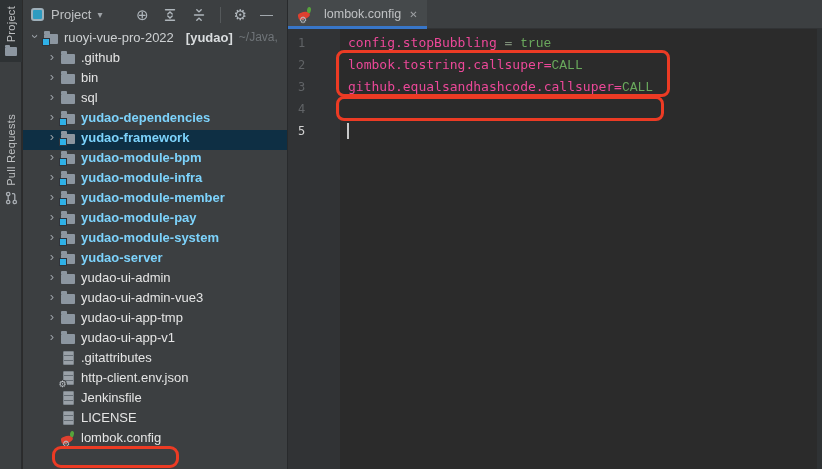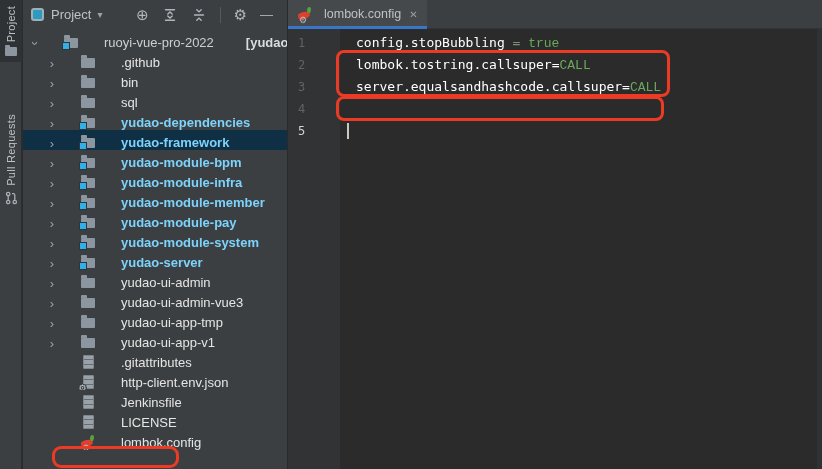--- a/index.html
+++ b/index.html
@@ -28,22 +28,22 @@
   .winicon { width:13px; height:13px; border:2px solid #9FB0BA; background:#2D9BC0; border-radius:3px; }
   .panel-title { font-size:13px; color:#BFC1C3; margin-left:7px; }
   .dd-arrow { font-size:10px; color:#9EA2A6; margin-left:6px; }
   .tools { margin-left:auto; display:flex; align-items:center; gap:13px; padding-right:8px; }
   .tools .glyph { color:#AFB6BC; font-size:15px; line-height:1; cursor:default; }
   .tb-divider { width:1px; height:16px; background:#55595B; }
   .tools svg { display:block; }
 
   
   .tree { position:absolute; top:30px; left:0; width:264px; }
-  .row { height:20px; display:flex; align-items:flex-end; font-size:13px; color:#BBBDBF;
-         white-space:nowrap; overflow:hidden;gap:20px; }
+  .row { height:20px; display:flex; align-items:flex-start; font-size:13px; color:#BBBDBF;
+         white-space:nowrap; overflow:hidden; }
   .row.lvl0 { padding-left:4px; }
   .row.lvl1 { padding-left:21px; }
   .row.selected { background:#0E2F44; }
   .row .chev { width:16px; flex:0 0 16px; text-align:center; color:#9BA1A7; font-size:13px; line-height:1; }
   .chev.open { display:inline-block; transform:rotate(90deg); }
   .iconbox { width:16px; height:16px; flex:0 0 16px; display:flex; align-items:center;
              justify-content:center; margin-right:5px; position:relative; }
   .lbl { color:#e5e5e5; }
   .row.bold .lbl { font-weight:bold; color:#7dd3fc; }
   .root-name { color:#CDD0D2; }
@@ -81,21 +81,21 @@
   .tab-close { font-size:10px; color:#9DA0A3; margin-left:2px; }
 
   .gutter { position:absolute; left:0; top:29px; bottom:0; width:52px; background:#313335;
             padding-top:3px; font-family:"DejaVu Sans Mono", monospace; font-size:12px; color:#606366; }
   .gutter .ln { height:22px; line-height:22px; padding-left:10px; }
   .gutter .ln.current { color:#D1D1D1; }
 
   .code { position:absolute; left:52px; top:29px; right:5px; bottom:0; padding:3px 0 0 8px;
           font-family:"DejaVu Sans Mono", monospace; font-size:13px; }
   .cline { height:22px; line-height:22px; white-space:pre; }
-  .tk-key { color:#ffffff;margin-left:8px; }
+  .tk-key { color:#ec4899; }
   .tk-sep { color:#7E8E78; }
   .tk-value { color:#69A85C;font-family:Liberation Mono, monospace; }
 
   .caret { position:absolute; left:59px; top:123px; width:2px; height:16px; background:#C8C8C8; }
 
   .err-stripe { position:absolute; right:0; top:29px; bottom:0; width:5px; background:#2F3234; }
 
   
   .ann { position:absolute; border:3px solid #EC3B24; border-radius:8px; pointer-events:none; z-index:10; }
   .ann-editor-1 { left:48px; top:50px; width:334px; height:47px; }
@@ -336,21 +336,21 @@
       <div class="ln">1</div>
       <div class="ln">2</div>
       <div class="ln">3</div>
       <div class="ln">4</div>
       <div class="ln current">5</div>
     </div>
 
     <div class="code">
       <div class="cline"><span class="tk-key">config.stopBubbling</span><span class="tk-sep"> = </span><span class="tk-value">true</span></div>
       <div class="cline"><span class="tk-key">lombok.tostring.callsuper=</span><span class="tk-value">CALL</span></div>
-      <div class="cline"><span class="tk-key">server.equalsandhashcode.callsuper=</span><span class="tk-value">CALL</span></div>
+      <div class="cline"><span class="tk-key">github.equalsandhashcode.callsuper=</span><span class="tk-value">CALL</span></div>
       <div class="cline"></div>
     </div>
 
     <div class="caret"></div>
     <div class="err-stripe"></div>
 
     <div class="ann ann-editor-1"></div>
     <div class="ann ann-editor-2"></div>
   </div>
 

